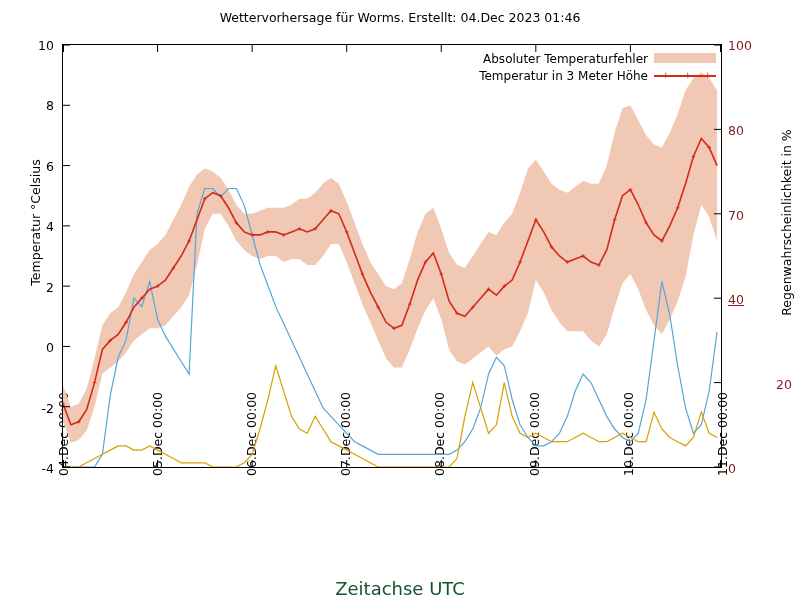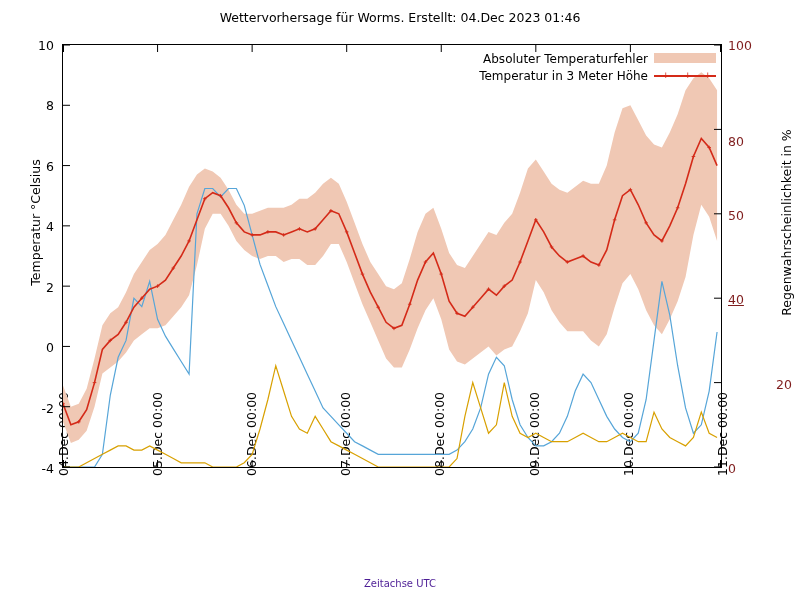--- a/index.html
+++ b/index.html
@@ -61,22 +61,22 @@
     transform: rotate(-90deg);
     font-size: 12.5px;
     color: #000000;
   }
   #xlabel {
     position: absolute;
     left: 0;
     top: 578px;
     width: 800px;
     text-align: center;
-    font-size: 10px;
-    color: #4c1d95;
+    font-size: 18px;
+    color: #14532d;
   }
   .ytick-left {
     position: absolute;
     width: 48px;
     text-align: right;
     font-size: 12.5px;
     color: #000000;
   }
   .ytick-right {
     position: absolute;
@@ -154,22 +154,22 @@
   <div class="ytick-left" style="left:6px; top:38px;">10</div>
   <div class="ytick-left" style="left:6px; top:98px;">8</div>
   <div class="ytick-left" style="left:6px; top:159px;">6</div>
   <div class="ytick-left" style="left:6px; top:219px;">4</div>
   <div class="ytick-left" style="left:6px; top:280px;">2</div>
   <div class="ytick-left" style="left:6px; top:340px;">0</div>
   <div class="ytick-left" style="left:6px; top:401px;">-2</div>
   <div class="ytick-left" style="left:6px; top:461px;">-4</div>
 
   <div class="ytick-right" style="left:728px; top:38px;">100</div>
-  <div class="ytick-right" style="left:728px; top:134px;">80</div>
-  <div class="ytick-right" style="left:728px; top:208px;">50</div>
+  <div class="ytick-right" style="left:728px; top:123px;">80</div>
+  <div class="ytick-right" style="left:728px; top:208px;">70</div>
   <div class="ytick-right" style="left:728px; top:292px;text-decoration:underline;">40</div>
   <div class="ytick-right" style="left:728px; top:377px;margin-left:48px;">20</div>
   <div class="ytick-right" style="left:728px; top:461px;">0</div>
 
   <div class="xtick" style="left:56px;  top:476px;">04.Dec 00:00</div>
   <div class="xtick" style="left:150px; top:476px;">05.Dec 00:00</div>
   <div class="xtick" style="left:244px; top:476px;">06.Dec 00:00</div>
   <div class="xtick" style="left:338px; top:476px;">07.Dec 00:00</div>
   <div class="xtick" style="left:432px; top:476px;">08.Dec 00:00</div>
   <div class="xtick" style="left:527px; top:476px;">09.Dec 00:00</div>

